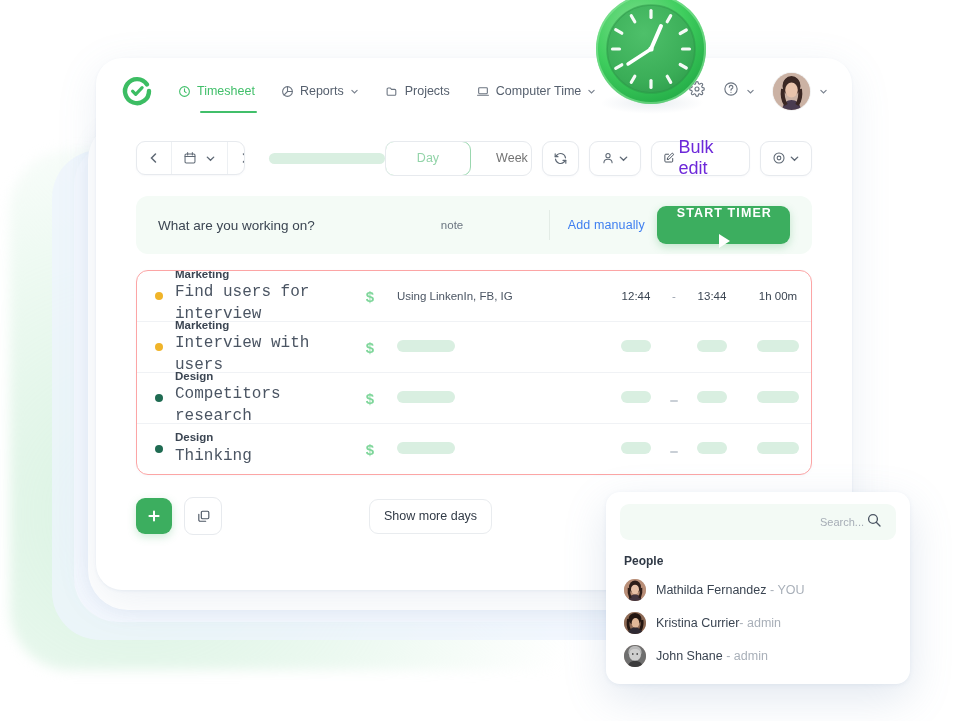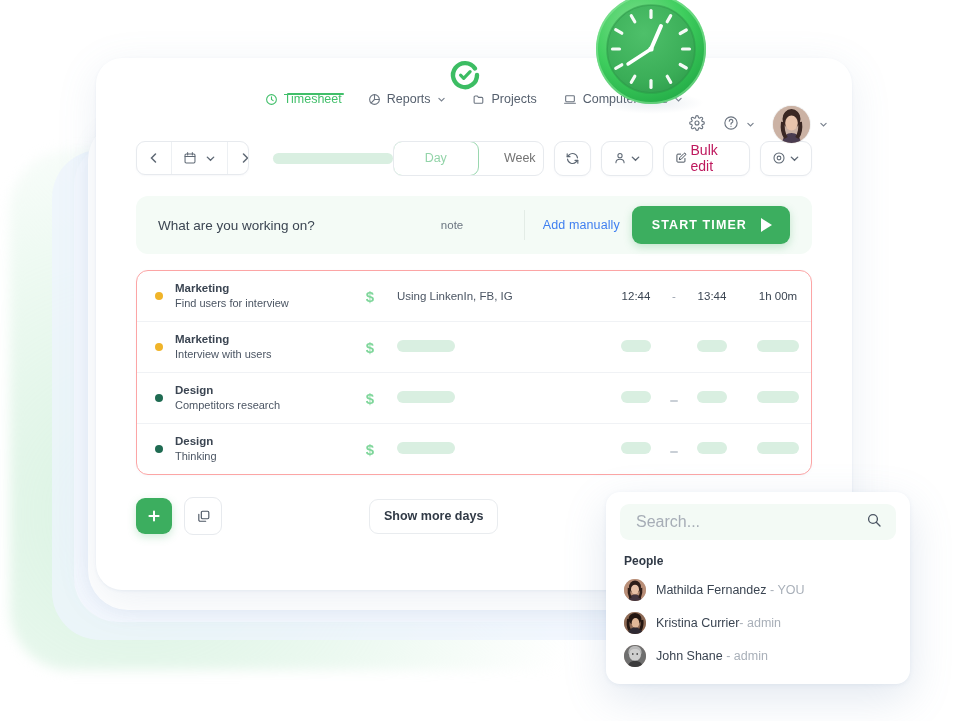--- a/index.html
+++ b/index.html
@@ -34,21 +34,21 @@
 
   
   .app{
     position:absolute;left:96px;top:58px;width:756px;height:532px;
     background:#ffffff;border-radius:26px;
     box-shadow:0 10px 40px rgba(110,140,180,.13), 0 1px 3px rgba(110,140,180,.10);
     overflow:visible;
   }
 
   
-  .nav{position:relative;height:66px;display:flex;align-items:center;padding:0 18px;flex-direction:column;}
+  .nav{position:relative;height:66px;display:flex;align-items:center;padding:0 18px;}
   .logo{width:34px;height:34px;margin-left:6px;margin-right:24px;flex:none;display:block;}
   .nav-items{display:flex;align-items:center;gap:26px;height:100%;}
   .nav-item{
     display:flex;align-items:center;gap:6px;font-size:12.5px;color:#56606e;
     height:100%;position:relative;cursor:pointer;white-space:nowrap;
   }
   .nav-item .ico{display:flex;align-items:center;color:#6b7480;}
   .nav-item.active{color:#41bf6a;}
   .nav-item.active .ico{color:#41bf6a;}
   .nav-item.active:after{
@@ -73,52 +73,52 @@
   }
   .seg > div:last-child{border-right:none;}
   .date-skel{width:135px;height:11px;border-radius:6px;background:#d9efe1;margin-left:24px;}
   .tb-right{margin-left:auto;display:flex;align-items:center;gap:10px;}
   .pill-group{display:flex;border:1px solid #e7eaee;border-radius:9px;overflow:hidden;height:33px;background:#fff;}
   .pill{display:flex;align-items:center;justify-content:center;min-width:56px;padding:0 14px;font-size:12.5px;cursor:pointer;}
   .pill.sel{color:#93d4a9;border:1.5px solid #9ad7af;border-radius:9px;margin:-1px;background:#fff;}
   .pill.unsel{color:#737373;}
   .tb-btn{
     display:flex;align-items:center;gap:3px;height:33px;padding:0 11px;border:1px solid #e7eaee;
-    border-radius:9px;background:#fff;font-size:14px;color:#be185d;cursor:pointer;
+    border-radius:9px;background:#fff;font-size:18px;color:#6d28d9;cursor:pointer;
     box-shadow:0 1px 2px rgba(120,140,170,.05);
   }
 
   
   .timerbar{
     margin:10px 40px 0 40px;height:58px;background:#f4fbf6;border-radius:12px;
     display:flex;align-items:center;padding:0 22px;
   }
   .timer-q{font-size:13.5px;color:#3b4552;}
   .timer-note{font-size:11.5px;color:#6c7682;margin-left:126px;}
   .timer-right{margin-left:auto;display:flex;align-items:center;gap:0;height:34px;}
   .vdiv{width:1px;height:30px;background:#e3ece6;margin-right:18px;}
   .add-manually{font-size:12.5px;font-weight:normal;color:#3f7ff0;cursor:pointer;letter-spacing:.1px;}
   .start-timer{
     margin-left:12px;display:flex;align-items:center;gap:14px;background:#3cae5f;color:#fff;
     border-radius:9px;height:38px;padding:0 18px 0 20px;font-size:12.5px;font-weight:bold;
-    letter-spacing:1.1px;cursor:pointer;box-shadow:0 3px 8px rgba(60,174,95,.28);
+    letter-spacing:1.1px;cursor:pointer;box-shadow:0 3px 8px rgba(60,174,95,.28);flex-direction:column;
   }
   .play{width:0;height:0;border-left:11px solid #fff;border-top:7px solid transparent;border-bottom:7px solid transparent;}
 
   
   .table{
     margin:16px 40px 0 40px;border:1px solid #fca5a5;border-radius:12px;overflow:hidden;background:#fff;
     box-shadow:0 1px 3px rgba(120,140,170,.05);
   }
   .row{display:flex;align-items:center;height:50px;border-bottom:1px solid #f0f2f5;padding:0 0 0 18px;}
   .row:last-child{border-bottom:none;}
   .dot{width:8px;height:8px;border-radius:50%;flex:none;margin-right:12px;}
   .task{width:168px;flex:none;}
   .task .proj{font-size:11.5px;font-weight:bold;color:#3b4552;line-height:1.35;}
-  .task .desc{font-size:11px;color:#4b5563;line-height:1.35;}
+  .task .desc{font-size:16px;color:#4b5563;line-height:1.35;font-family:Liberation Mono, monospace;}
   .dollar{width:54px;flex:none;text-align:center;color:#7ed69a;font-size:15px;font-weight:bold;}
   .note-cell{width:212px;flex:none;font-size:11.5px;color:#4b5563;}
   .time-cell{width:54px;flex:none;text-align:center;font-size:11.5px;color:#3b4552;}
   .dash{width:22px;flex:none;text-align:center;font-size:11.5px;color:#98a1ad;}
   .dur-cell{width:78px;flex:none;text-align:center;font-size:11.5px;color:#3b4552;}
   .sk{background:#d9efe1;border-radius:7px;height:12px;display:inline-block;}
   .sk-note{width:58px;}
   .sk-time{width:30px;}
   .sk-dur{width:42px;}
   .sk-dash{width:8px;height:2px;background:#c9cfd6;border-radius:2px;display:inline-block;}
@@ -128,36 +128,37 @@
   .add-btn{
     width:36px;height:36px;border-radius:9px;background:#3cae5f;display:flex;align-items:center;justify-content:center;
     color:#fff;cursor:pointer;box-shadow:0 3px 8px rgba(60,174,95,.25);
   }
   .copy-btn{
     width:36px;height:36px;border-radius:9px;border:1px solid #e7eaee;background:#fff;margin-left:12px;
     display:flex;align-items:center;justify-content:center;color:#4b5563;cursor:pointer;
   }
   .show-more{
     margin-left:147px;height:33px;display:flex;align-items:center;padding:0 14px;border:1px solid #e9ecef;
-    border-radius:9px;background:#fff;font-size:12.5px;color:#313a46;cursor:pointer;font-weight:bold;
+    border-radius:9px;background:#fff;font-size:12.5px;color:#313a46;cursor:pointer;
   }
 
   
   .people{
     position:absolute;left:606px;top:492px;width:304px;height:180px;background:#fff;border-radius:14px;
     box-shadow:0 14px 44px rgba(110,140,180,.20), 0 1px 4px rgba(110,140,180,.10);
     padding:12px 0 0 0;overflow:hidden;
   }
   .search{
     margin:0 14px;height:36px;background:#f3faf5;border-radius:9px;display:flex;align-items:center;
     padding:0 14px;
   }
   .search input{
-    border:none;outline:none;background:transparent;font-size:16px;color:#3b4552;flex:1;
+    border:none;outline:none;background:transparent;font-size:11px;color:#3b4552;flex:1;
     font-family:"Liberation Sans", sans-serif;
+    text-align:right;
   }
   .search input::placeholder{color:#a6adb6;}
   .people-h{font-size:12px;font-weight:bold;color:#2f3845;margin:14px 0 0 18px;}
   .p-row{display:flex;align-items:center;gap:10px;margin:11px 0 0 18px;cursor:pointer;}
   .p-av{width:22px;height:22px;border-radius:50%;overflow:hidden;flex:none;background:#cbb6ab;}
   .p-name{font-size:12.5px;color:#3b4552;}
   .p-name .muted{color:#a9b0b9;}
   .srch-ico{color:#4b5563;}
 
   

